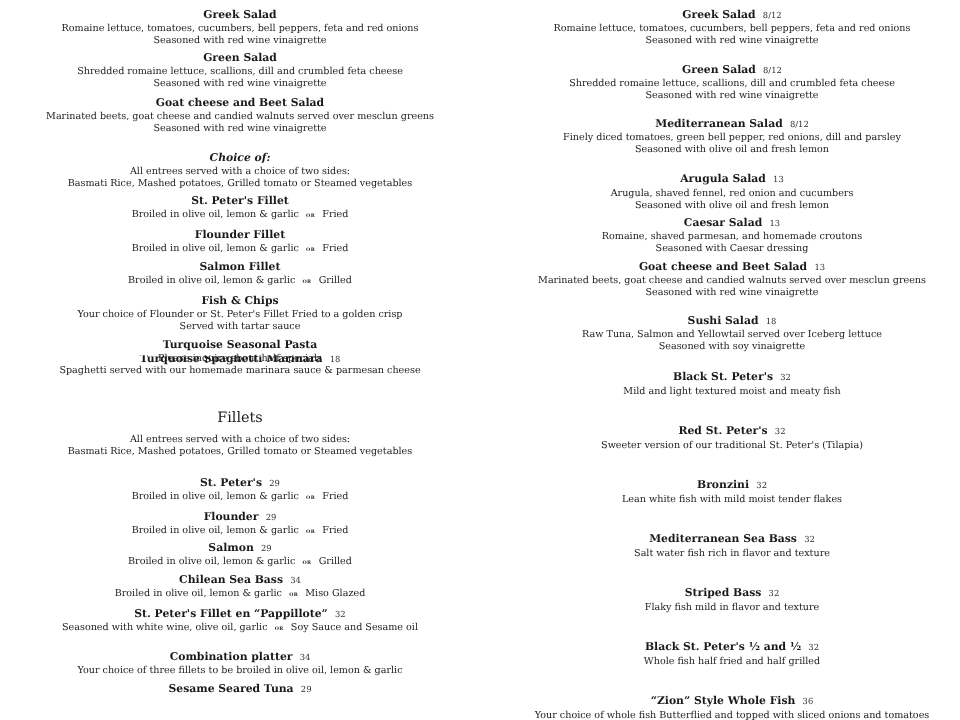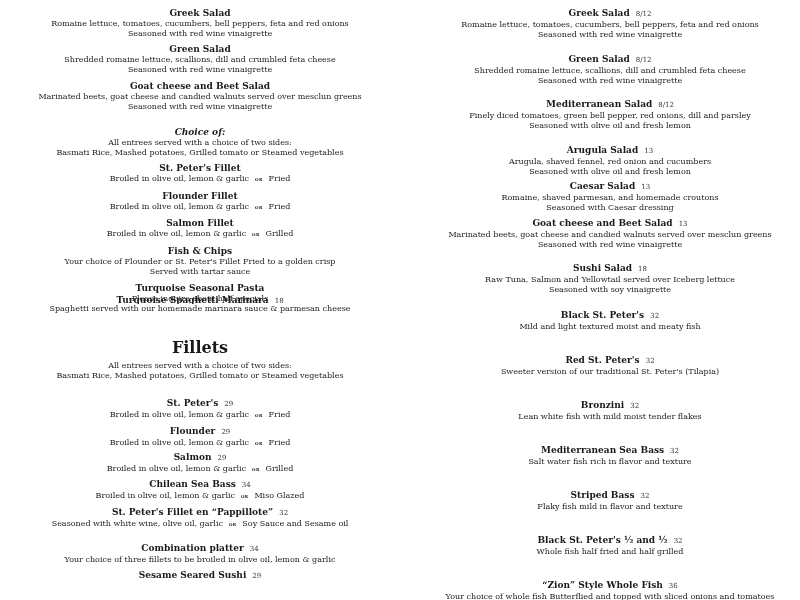--- a/index.html
+++ b/index.html
@@ -7,21 +7,21 @@
          font-family: "DejaVu Serif", "Liberation Serif", serif; color:#1a1a1a; }
   .col { position:absolute; top:0; text-align:center; }
   .col.left { left:0; width:400px; }
   .col.right { left:420px; width:380px; }
   .item { position:absolute; left:0; right:0; text-align:center; }
   .name { font-weight:bold; font-size:9px; line-height:11px; }
   .price { font-weight:normal; font-size:7px; margin-left:6px; color:#333; }
   .desc { font-size:8px; line-height:10px; color:#222; }
   .or { font-variant:small-caps; font-weight:bold; font-size:6px; margin:0 6px; letter-spacing:0.3px; }
   .choice-title { font-weight:bold; font-style:italic; font-size:9px; line-height:11px; }
-  .section-title { font-weight:bold; font-size:16px; line-height:14px; }
+  .section-title { font-weight:normal; font-size:12px; line-height:14px; }
   .overlap { position:absolute; left:0; right:0; text-align:center; }
 </style>
 </head>
 <body>
 
 <div class="col left">
 
   <div class="item" style="top:8px">
     <div class="name">Greek Salad</div>
     <div class="desc">Romaine lettuce, tomatoes, cucumbers, bell peppers, feta and red onions</div>
@@ -106,21 +106,21 @@
     <div class="name"><span>St. Peter's Fillet en “Pappillote”</span><span class="price">32</span></div>
     <div class="desc"><span>Seasoned with white wine, olive oil, garlic</span><span class="or">or</span><span>Soy Sauce and Sesame oil</span></div>
   </div>
 
   <div class="item" style="top:543px">
     <div class="name"><span>Combination platter</span><span class="price">34</span></div>
     <div class="desc">Your choice of three fillets to be broiled in olive oil, lemon &amp; garlic</div>
   </div>
 
   <div class="item" style="top:570px">
-    <div class="name"><span>Sesame Seared Sushi</span><span class="price">29</span></div>
+    <div class="name"><span>Sesame Seared Tuna</span><span class="price">29</span></div>
   </div>
 </div>
 
 <div class="col right" id="right-col">
     <div class="item" style="top: 8px;">
       <div class="name"><span>Greek Salad</span><span class="price">8/12</span></div>
       <div class="desc">Romaine lettuce, tomatoes, cucumbers, bell peppers, feta and red onions</div>
       <div class="desc">Seasoned with red wine vinaigrette</div>
     </div>
     <div class="item" style="top: 54px;">

